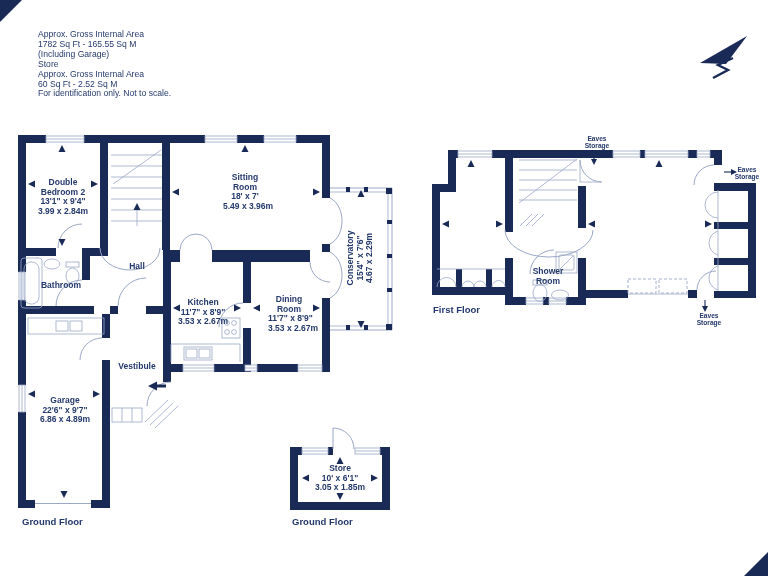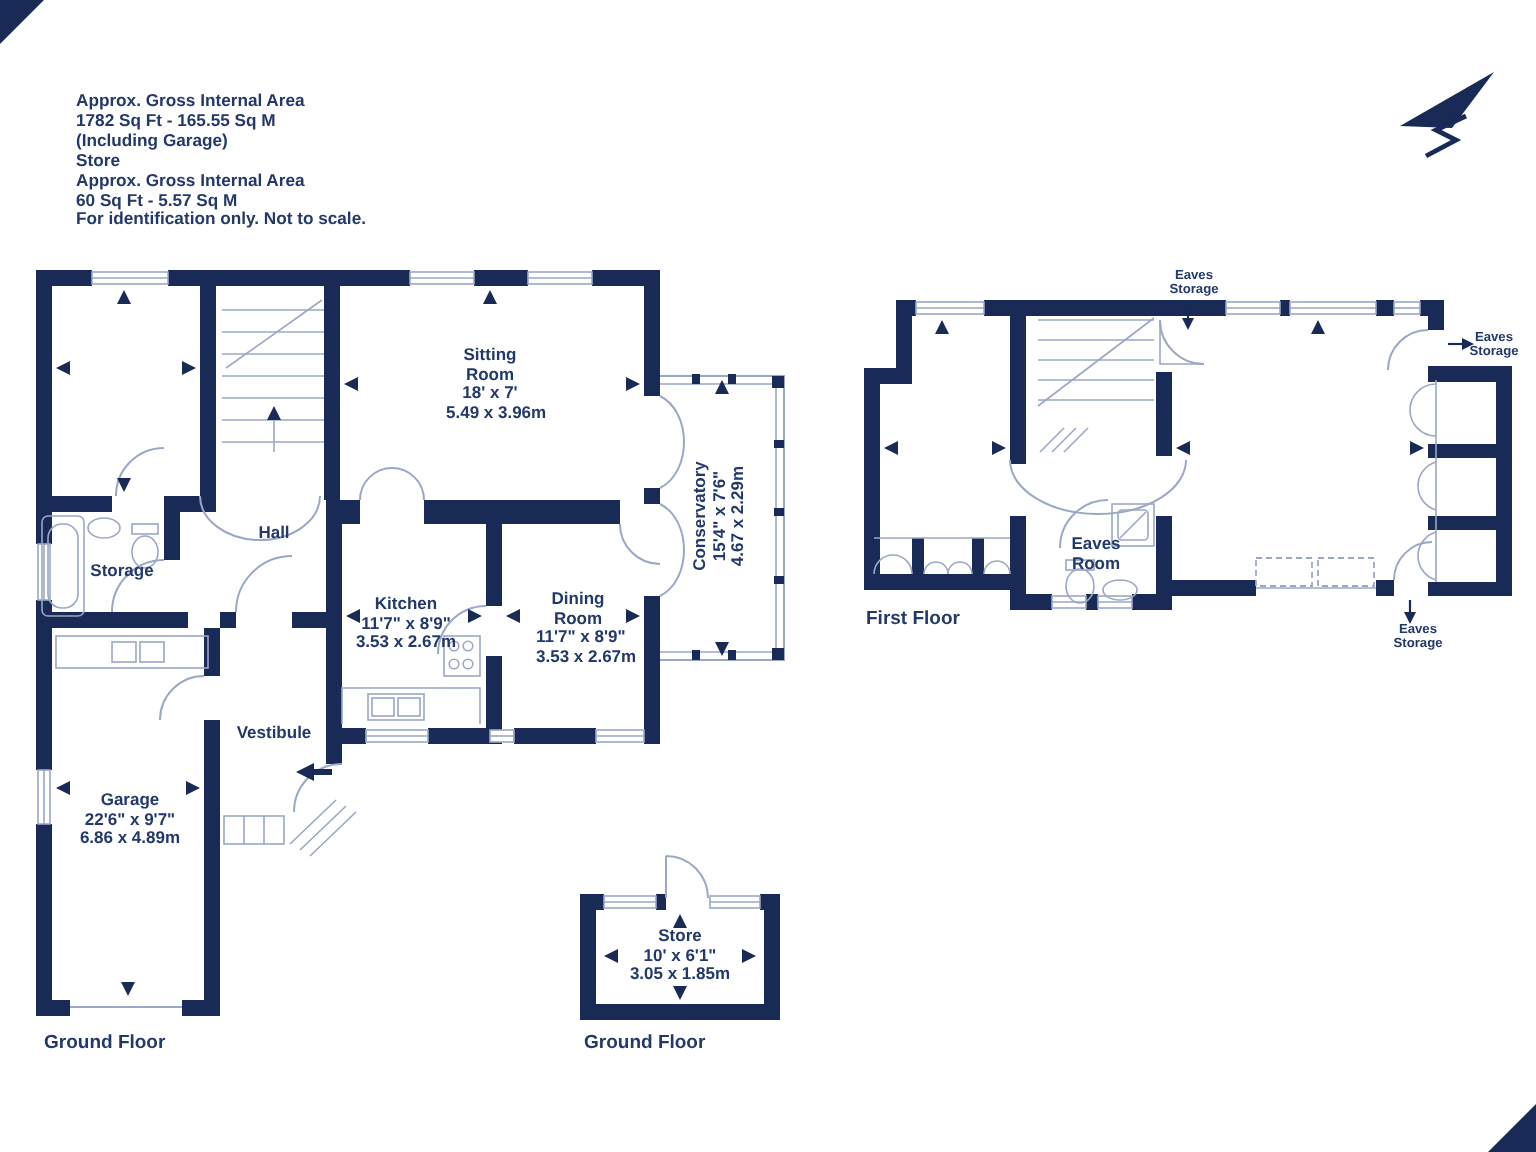--- a/index.html
+++ b/index.html
@@ -6,22 +6,22 @@
   .plan{position:relative;width:768px;height:576px;background:#fff;overflow:hidden;
         font-family:"Liberation Sans",sans-serif;}
   .plan svg{position:absolute;left:0;top:0;z-index:1;}
   .lbl{position:absolute;z-index:2;transform:translate(-50%,-50%);text-align:center;
        color:#24396b;font-size:8.5px;line-height:9.6px;font-weight:600;}
   .lbl .nm{display:block;}
   .lbl .dim{display:block;white-space:nowrap;}
   .lbl.rot{transform:translate(-50%,-50%) rotate(-90deg);}
   .sm{font-size:6.6px;line-height:7.4px;}
   .floorlab{position:absolute;z-index:2;color:#24396b;font-size:9.5px;font-weight:600;}
-  .hdr{position:absolute;left:38px;top:46px;z-index:2;color:#24396b;
-       font-size:8.6px;line-height:9.9px;font-weight:700;}
+  .hdr{position:absolute;left:38px;top:30px;z-index:2;color:#24396b;
+       font-size:8.6px;line-height:9.9px;font-weight:400;}
   .hdr span{display:block;white-space:nowrap;}
   .w{fill:#1a2a57;}
   .tl{stroke:#9aa7c6;stroke-width:1;fill:none;}
   .tn{stroke:#9aa7c6;stroke-width:.8;fill:none;}
   .winh{fill:#ffffff;stroke:#9aa7c6;stroke-width:.8;}
   .dash{stroke:#9aa7c6;stroke-width:.9;fill:none;stroke-dasharray:3,2;}
   .arr{fill:#1a2a57;}
   .astem{stroke:#1a2a57;stroke-width:1.1;fill:none;}
 </style>
 </head>
@@ -343,43 +343,48 @@
     </g>
   </g>
 </svg>
 
 <div class="hdr">
   <span>Approx. Gross Internal Area</span>
   <span>1782 Sq Ft  -  165.55 Sq M</span>
   <span>(Including Garage)</span>
   <span>Store</span>
   <span>Approx. Gross Internal Area</span>
-  <span>60 Sq Ft  -  5.57 Sq M</span>
+  <span>60 Sq Ft  -  2.52 Sq M</span>
   <span>For identification only. Not to scale.</span>
 </div>
 
+<div class="lbl" style="left:63px;top:197px;width:56px">
+  <span class="nm">Double Bedroom 2</span>
+  <span class="dim">13'1" x 9'4"</span>
+  <span class="dim">3.99 x 2.84m</span>
+</div>
 
 <div class="lbl" style="left:245px;top:192px;width:44px">
   <span class="nm">Sitting Room</span>
   <span class="dim">18' x 7'</span>
   <span class="dim">5.49 x 3.96m</span>
 </div>
 
 <div class="lbl rot" style="left:360px;top:258px;width:84px">
   <span class="nm">Conservatory</span>
   <span class="dim">15'4" x 7'6"</span>
   <span class="dim">4.67 x 2.29m</span>
 </div>
 
 <div class="lbl" style="left:137px;top:267px">
   <span class="nm">Hall</span>
 </div>
 
 <div class="lbl" style="left:61px;top:286px">
-  <span class="nm">Storage</span>
+  <span class="nm">Bathroom</span>
 </div>
 
 <div class="lbl" style="left:203px;top:312px;width:70px">
   <span class="nm">Kitchen</span>
   <span class="dim">11'7" x 8'9"</span>
   <span class="dim">3.53 x 2.67m</span>
 </div>
 
 <div class="lbl" style="left:289px;top:314px;width:42px">
   <span class="nm">Dining Room</span>
@@ -399,21 +404,21 @@
 
 <div class="lbl" style="left:340px;top:478px;width:80px">
   <span class="nm">Store</span>
   <span class="dim">10' x 6'1"</span>
   <span class="dim">3.05 x 1.85m</span>
 </div>
 
 
 
 <div class="lbl" style="left:548px;top:277px;width:42px">
-  <span class="nm">Eaves Room</span>
+  <span class="nm">Shower Room</span>
 </div>
 
 <div class="lbl sm" style="left:597px;top:142px;width:32px">
   <span class="nm">Eaves Storage</span>
 </div>
 <div class="lbl sm" style="left:747px;top:173px;width:32px">
   <span class="nm">Eaves Storage</span>
 </div>
 <div class="lbl sm" style="left:709px;top:319px;width:32px">
   <span class="nm">Eaves Storage</span>

